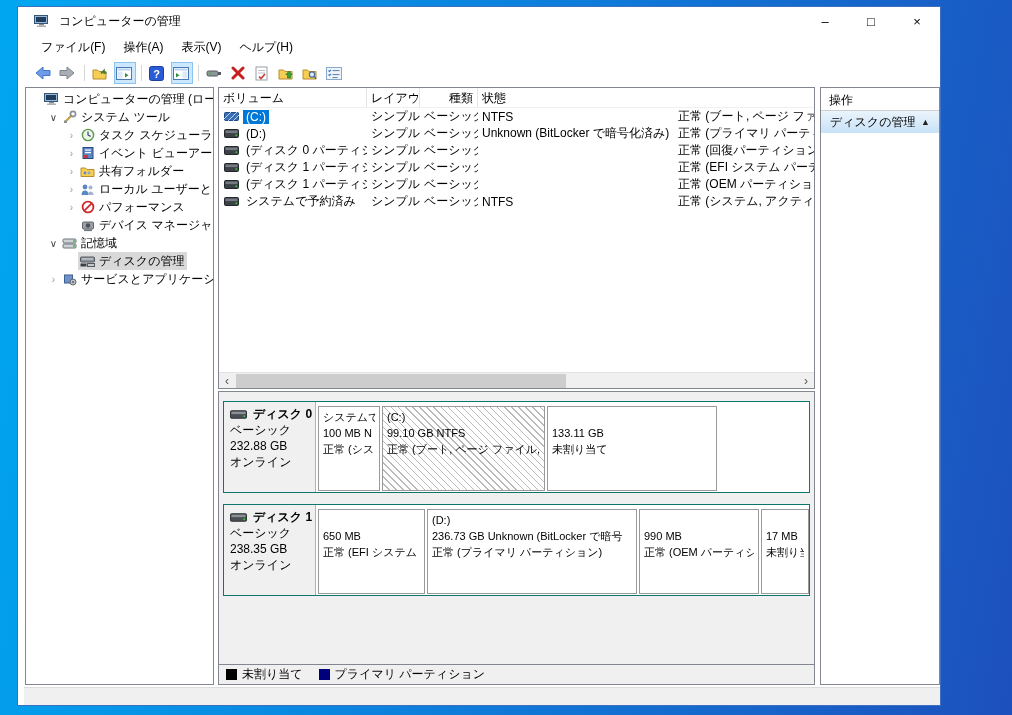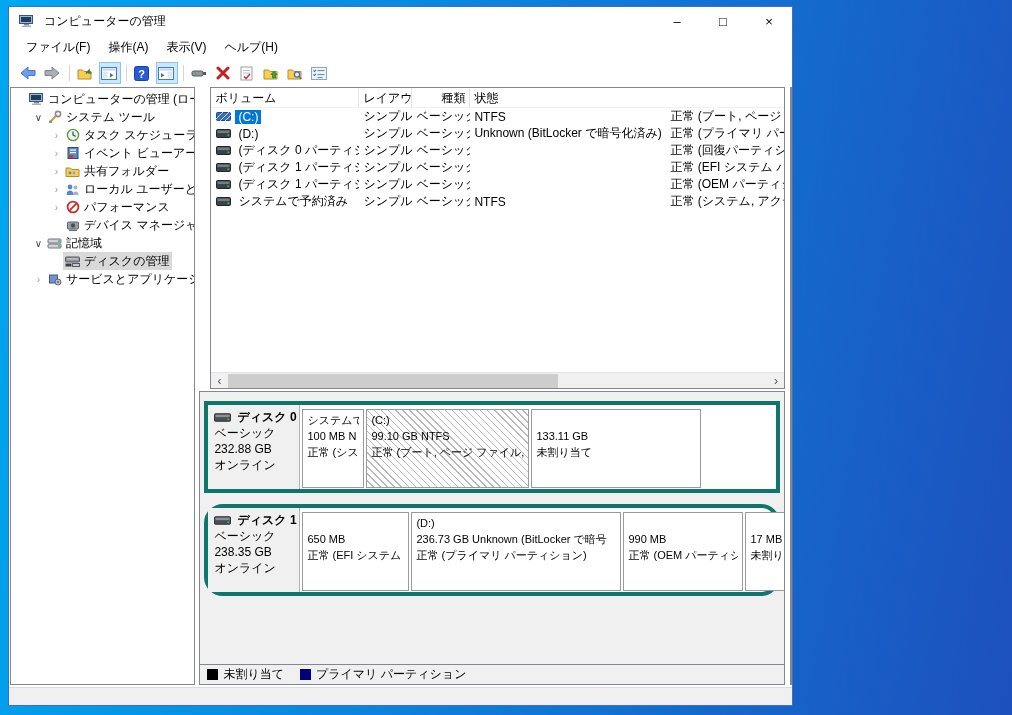--- a/index.html
+++ b/index.html
@@ -3,22 +3,22 @@
 <meta charset="utf-8">
 <style>
   * { box-sizing: border-box; margin: 0; padding: 0; }
   html,body { width:1012px; height:715px; overflow:hidden; }
   body {
     font-family: "Liberation Sans", "DejaVu Sans", sans-serif;
     font-size: 12px; color:#000;
     background: linear-gradient(100deg, #00a7f0 0%, #0c82dd 45%, #1d50bd 100%);
   }
   .window{
-    position:absolute; left:8px; top:6px; width:785px; height:700px;
-    background:#fff; border:1px solid #3f6fc0; display:flex; flex-direction:column;
+    position:absolute; left:17px; top:6px; width:924px; height:700px;
+    background:#fff; border:1px solid #3f6fc0; display:flex; flex-direction:column;padding-left:6px;
   }
   
   .titlebar{ height:28px; display:flex; align-items:center; padding-left:9px; background:#fff; flex:0 0 auto;}
   .titlebar .title{ margin-left:6px; }
   .win-controls{ margin-left:auto; display:flex; height:100%; }
   .win-btn{ width:46px; height:100%; display:flex; align-items:center; justify-content:center; font-size:13px; cursor:default;}
   
   .menubar{ height:25px; display:flex; align-items:center; padding-left:8px; background:#fff; flex:0 0 auto;}
   .menu-item{ padding:3px 9px; }
   
@@ -33,37 +33,37 @@
   .center-col{ width:597px; margin-right:5px; display:flex; flex-direction:column; min-width:0;}
   .actions-pane{ flex:1; }
   
   .tree-row{ height:18px; display:flex; align-items:center; white-space:nowrap; overflow:hidden;}
   .tree-exp{ width:13px; text-align:center; color:#444; font-size:10px; flex:0 0 auto;}
   .tree-exp.collapsed{ color:#9a9a9a; }
   .tree-sel-wrap{ display:flex; align-items:center; height:100%; padding:0 3px 0 1px;}
   .tree-row.selected .tree-sel-wrap{ background:#d9d9d9; }
   .ticon{ width:17px; height:14px; display:inline-flex; align-items:center; justify-content:center; margin-right:3px; flex:0 0 auto;}
   
-  .volume-pane{ height:302px; display:flex; flex-direction:column; flex:0 0 auto;margin-left:11px;}
+  .volume-pane{ height:302px; display:flex; flex-direction:column; flex:0 0 auto;}
   .vol-table{ flex:1; overflow:hidden; }
   .vol-header{ display:flex; height:20px; border-bottom:1px solid #f0f0f0;}
   .vol-hcell{ padding:2px 4px; border-right:1px solid #e5e5e5; white-space:nowrap; overflow:hidden; flex:0 0 auto;}
   .vol-row{ display:flex; height:17px; align-items:center; }
   .vol-cell{ padding:0 4px; white-space:nowrap; overflow:hidden; flex:0 0 auto; height:17px; display:flex; align-items:center;}
   .vol-name-text{ padding:0 3px; }
   .vol-row.selected .vol-name-text{ background:#0078d7; color:#fff; }
   
   .hscroll{ height:16px; background:#f0f0f0; position:relative; flex:0 0 auto; border-top:1px solid #e3e3e3;}
   .hs-arrow{ position:absolute; top:0; width:16px; height:16px; display:flex; align-items:center; justify-content:center; color:#555; font-size:12px;}
   .hs-left{ left:0; } .hs-right{ right:0; }
   .hs-thumb{ position:absolute; top:1px; left:17px; width:330px; height:14px; background:#cdcdcd; }
   
   .disk-pane{ flex:1; margin-top:2px; background:#f0f0f0; position:relative; }
-  .disk-row{ margin:0 4px; height:92px; border:4px solid #0f766e; background:#fff; display:flex; }
-  .disk-row.first{ margin-top:9px; } .disk-row.second{ margin-top:11px;border-radius:19px; }
+  .disk-row{ margin:0 4px; height:92px; border:1px solid #0f766e; background:#fff; display:flex; }
+  .disk-row.first{ margin-top:9px; } .disk-row.second{ margin-top:11px; }
   .disk-head{ width:92px; flex:0 0 auto; background:#f0f0f0; border-right:1px solid #b3b3b3; padding:4px 0 0 6px; line-height:16px; font-size:12px; white-space:nowrap; overflow:hidden;}
   .disk-head .dname{ font-weight:bold; display:flex; align-items:center; gap:3px;}
   .disk-parts{ flex:1; display:flex; padding:0 1px; min-width:0;}
   .part{ flex:0 0 auto; margin:1px; display:flex; flex-direction:row; }
   .part-strip{ height:13px; flex:0 0 auto; }
   .part-strip.primary{ background:#00007a; }
   .part-strip.unallocated{ background:#000000; }
   .part-body{ flex:1; margin-top:3px; border:1px solid #9a9a9a; background:#fff; padding:2px 4px; font-size:11px; line-height:16px; overflow:hidden;}
   .part-body.hatched{
     background-image: repeating-linear-gradient(45deg,#ffffff 0 4px,#b9b9b9 4px 5px);

